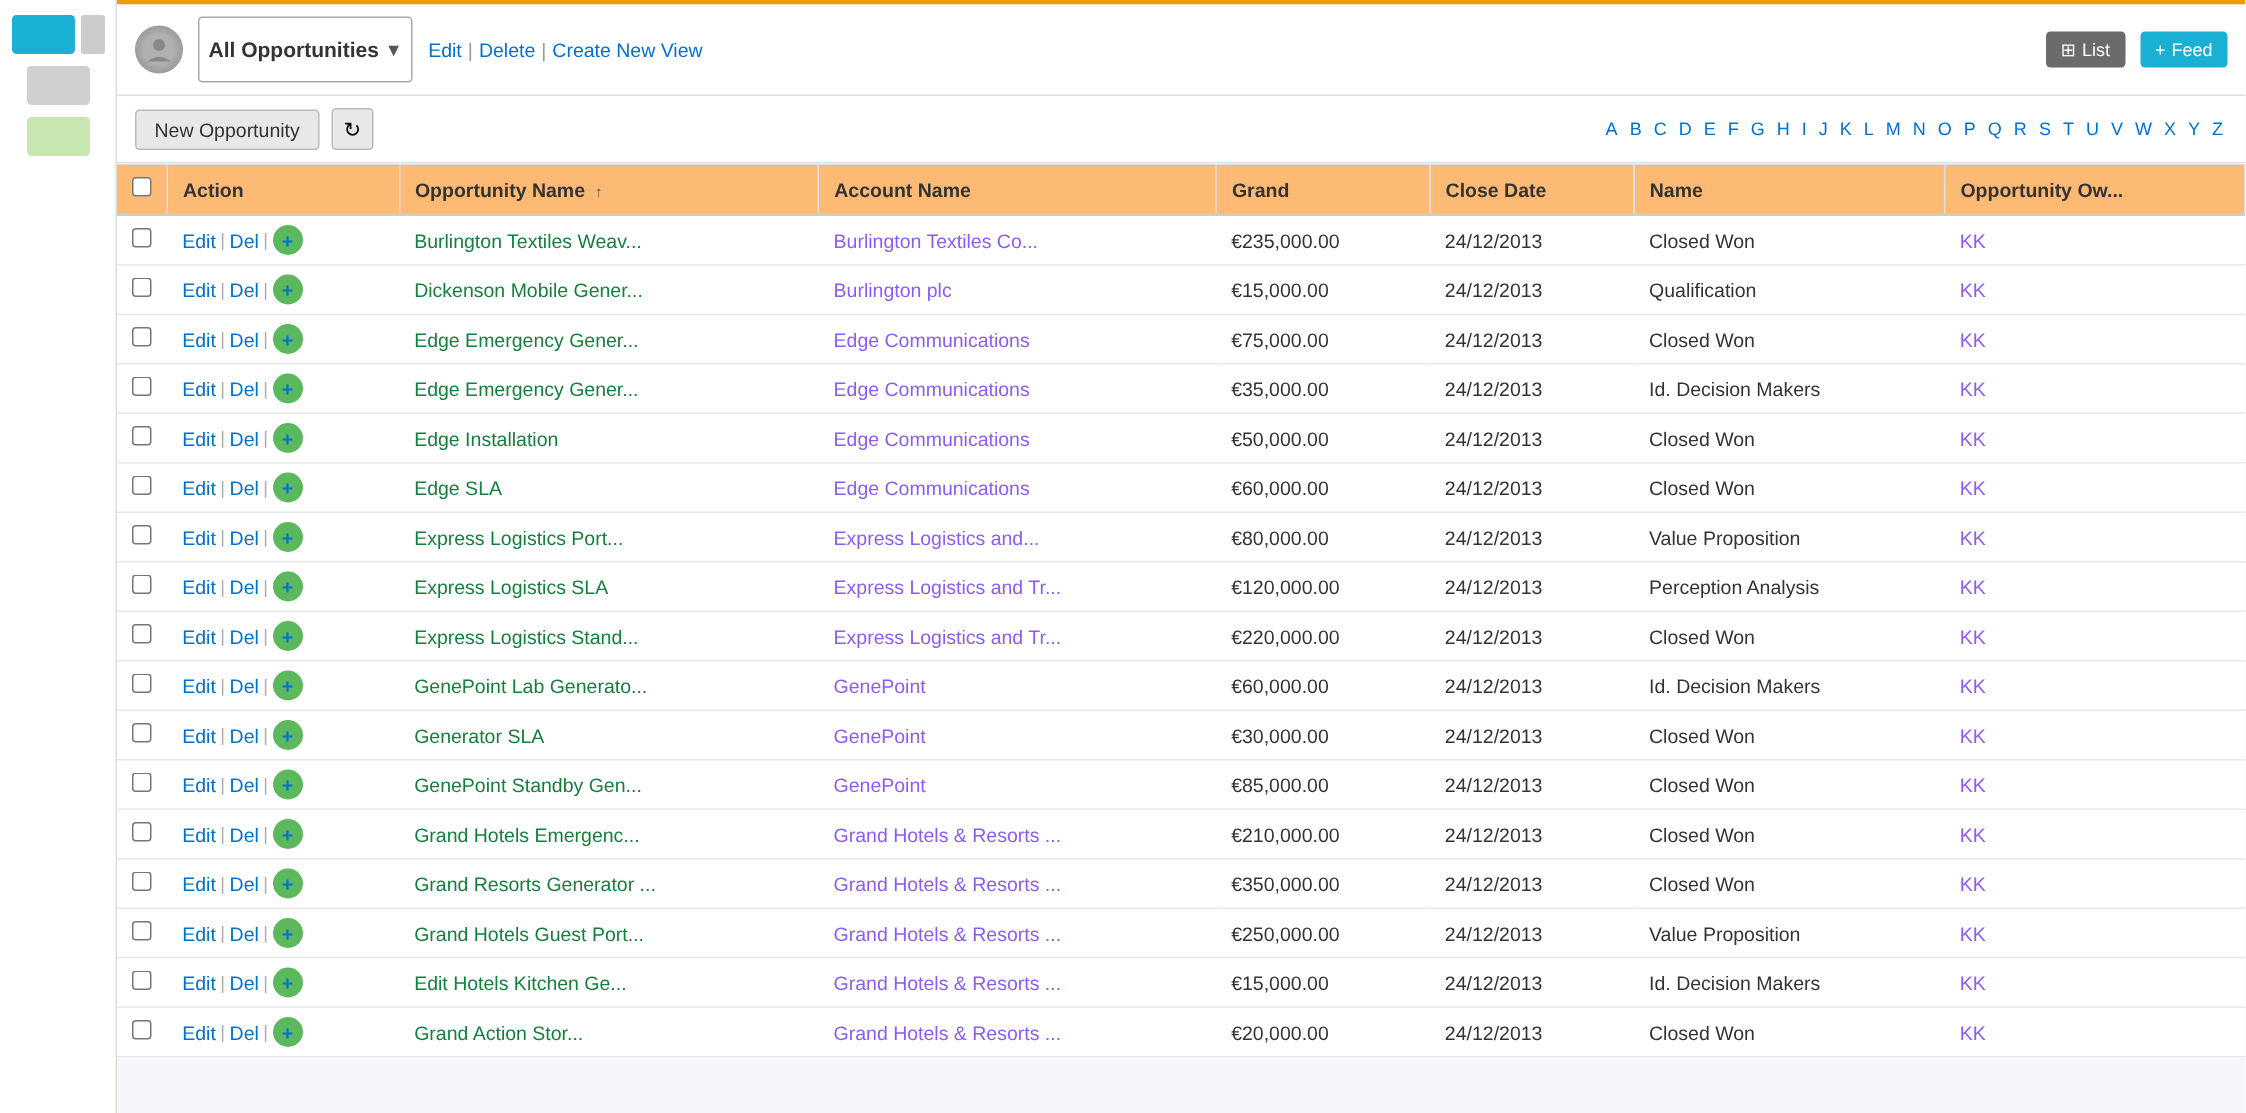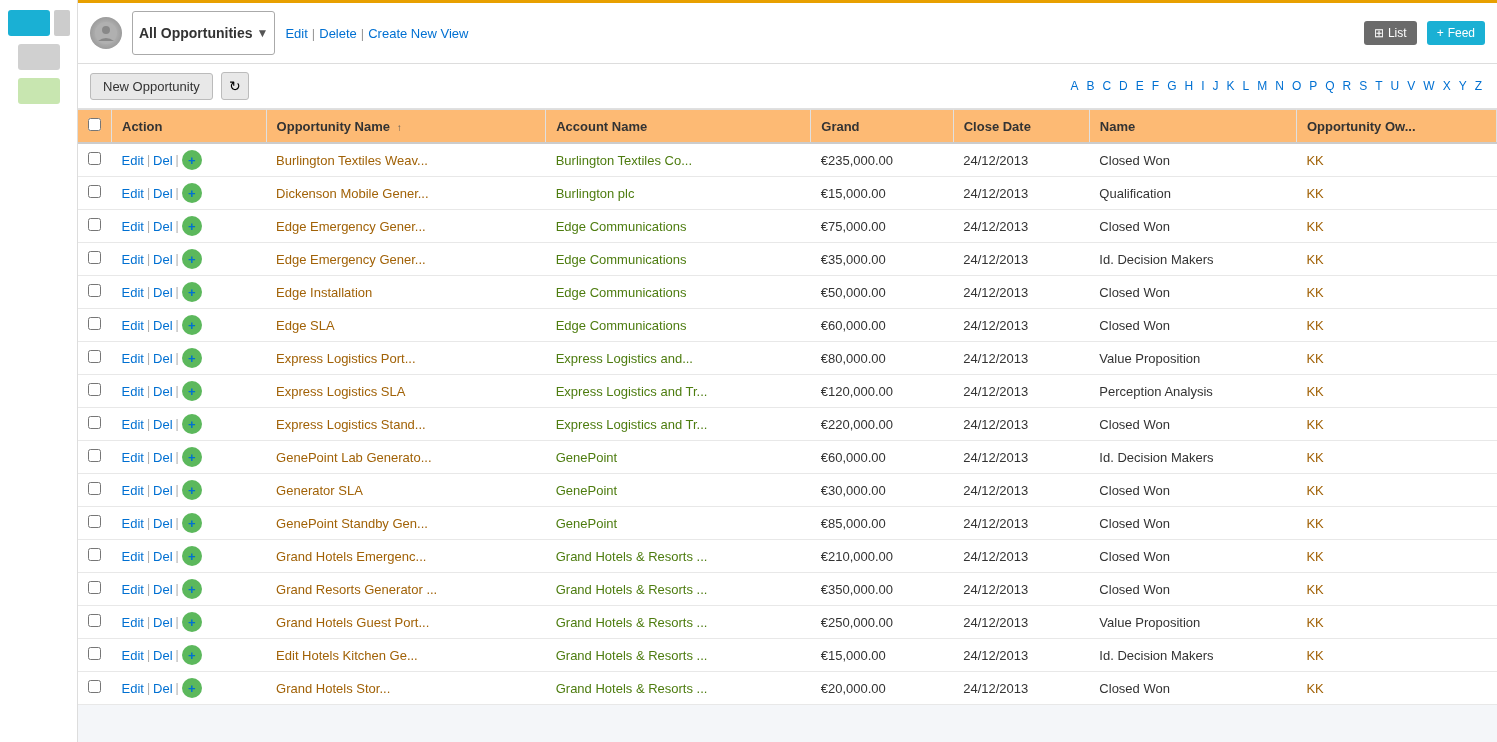--- a/index.html
+++ b/index.html
@@ -247,31 +247,31 @@
       justify-content: center;
       color: #fff;
       font-size: 16px;
       font-weight: bold;
       cursor: pointer;
       line-height: 1;
       text-decoration: none;
     }
 
     .opp-link {
-      color: #a16207;
+      color: #15803d;
       text-decoration: none;
     }
 
     .account-link {
-      color: #4d7c0f;
+      color: #8b5cf6;
       text-decoration: none;
     }
 
     .owner-link {
-      color: #a16207;
+      color: #8b5cf6;
       text-decoration: none;
     }
 
     .sort-icon {
       font-size: 10px;
       margin-left: 3px;
       color: #555;
     }
 
     input[type="checkbox"] {
@@ -675,21 +675,21 @@
             <td><input type="checkbox" style=""></td>
             <td>
               <div class="action-cell">
                 <a href="#">Edit</a>
                 <span> | </span>
                 <a href="#">Del</a>
                 <span> | </span>
                 <a href="#" class="add-btn">+</a>
               </div>
             </td>
-            <td><a href="#" class="opp-link" title="Grand Hotels Storage">Grand Hotels Stor...</a></td>
+            <td><a href="#" class="opp-link" title="Grand Hotels Storage">Grand Action Stor...</a></td>
             <td><a href="#" class="account-link">Grand Hotels &amp; Resorts ...</a></td>
             <td>€20,000.00</td>
             <td>24/12/2013</td>
             <td>Closed Won</td>
             <td><a href="#" class="owner-link">KK</a></td>
           </tr>
         </tbody>
     </table>
   </div>
 </div>

